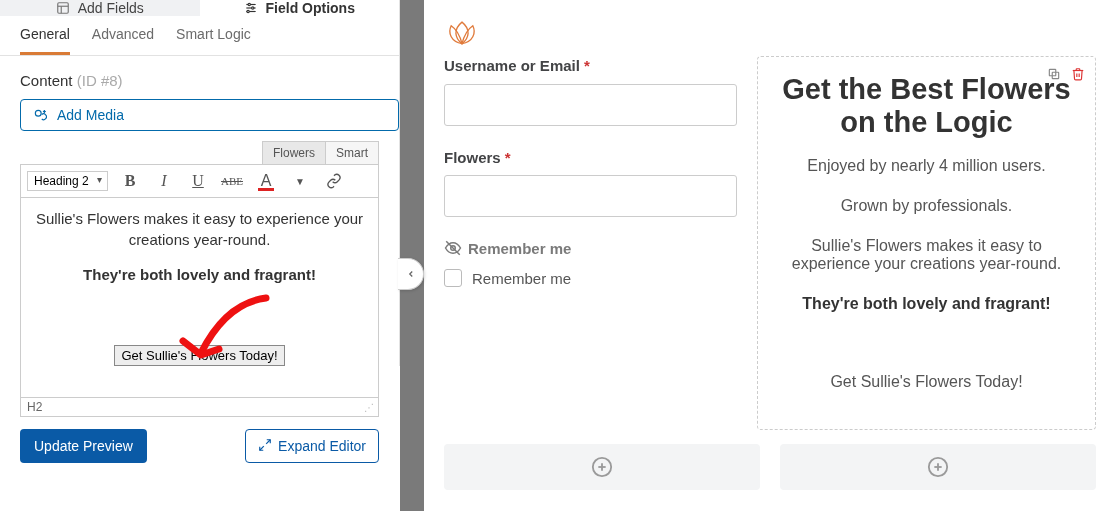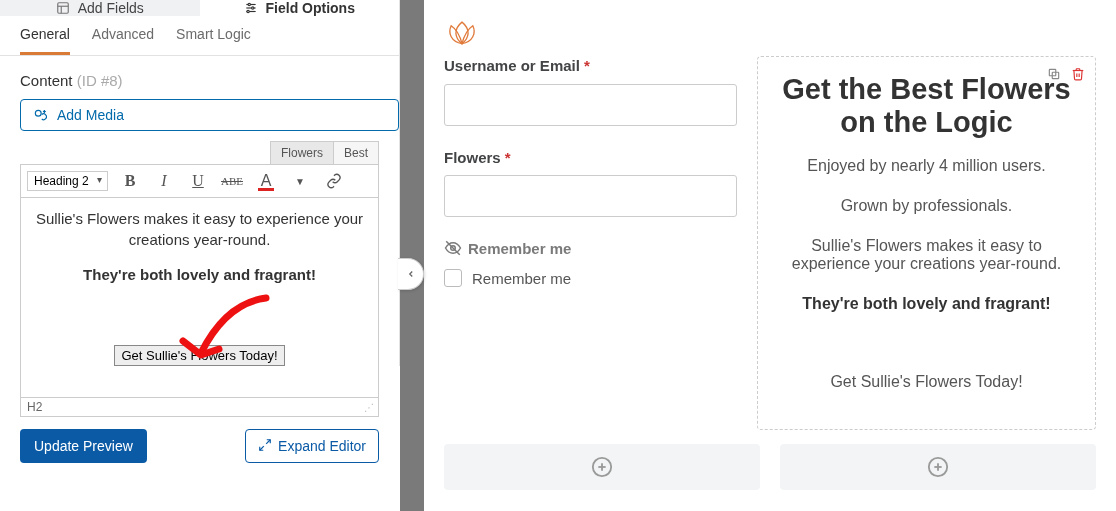--- a/index.html
+++ b/index.html
@@ -139,21 +139,21 @@
           <path d="M15 11a5 5 0 1 1 0 8"></path>
           <line x1="17" y1="6" x2="22" y2="6"></line>
           <line x1="19.5" y1="3.5" x2="19.5" y2="8.5"></line>
         </svg>
       <span>Add Media</span>
     </button>
 
     <div class="editor-wrap">
       <div class="editor-tabs">
         <div class="editor-tab active">Flowers</div>
-        <div class="editor-tab">Best</div>
+        <div class="editor-tab">Smart</div>
       </div>
       <div class="toolbar">
         <div class="fmt-wrap">
           <select class="fmt-select">
             <option>Heading 2</option>
           </select>
         </div>
         <div class="tb-btn bold">B</div>
         <div class="tb-btn italic">I</div>
         <div class="tb-btn under">U</div>

